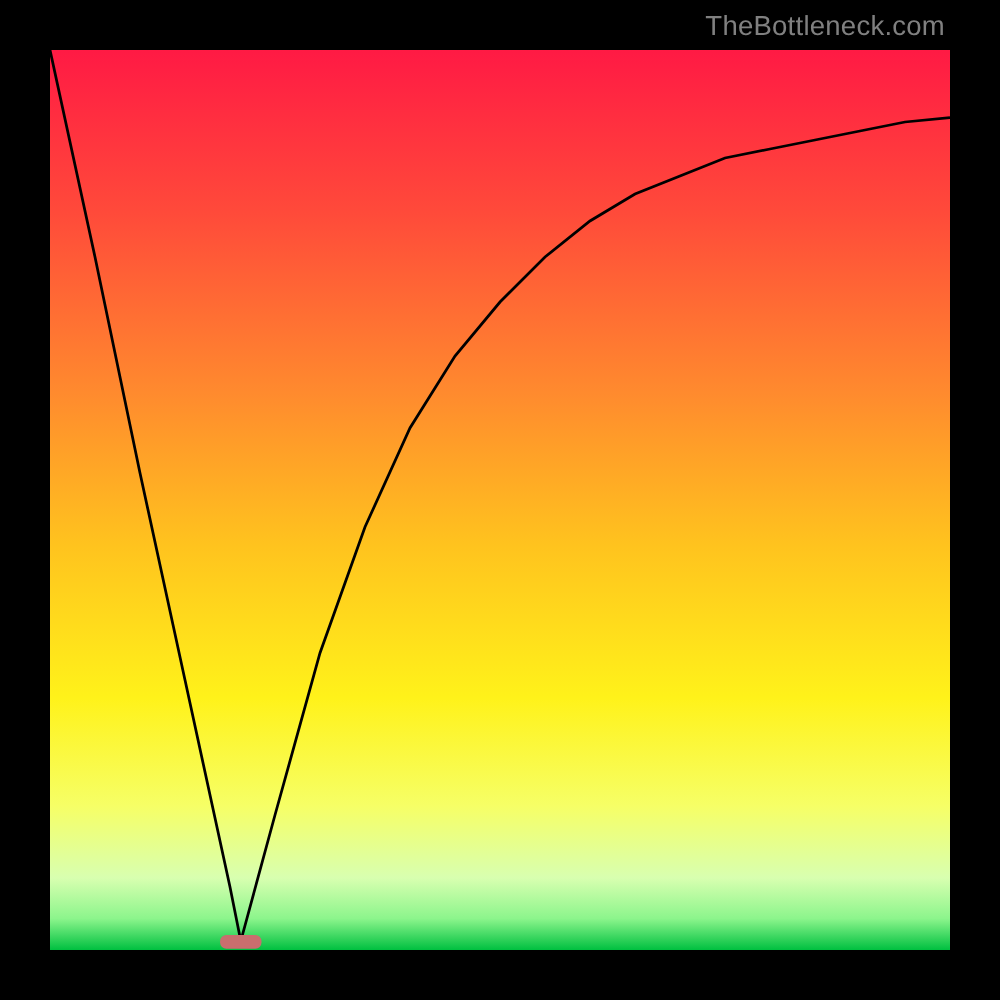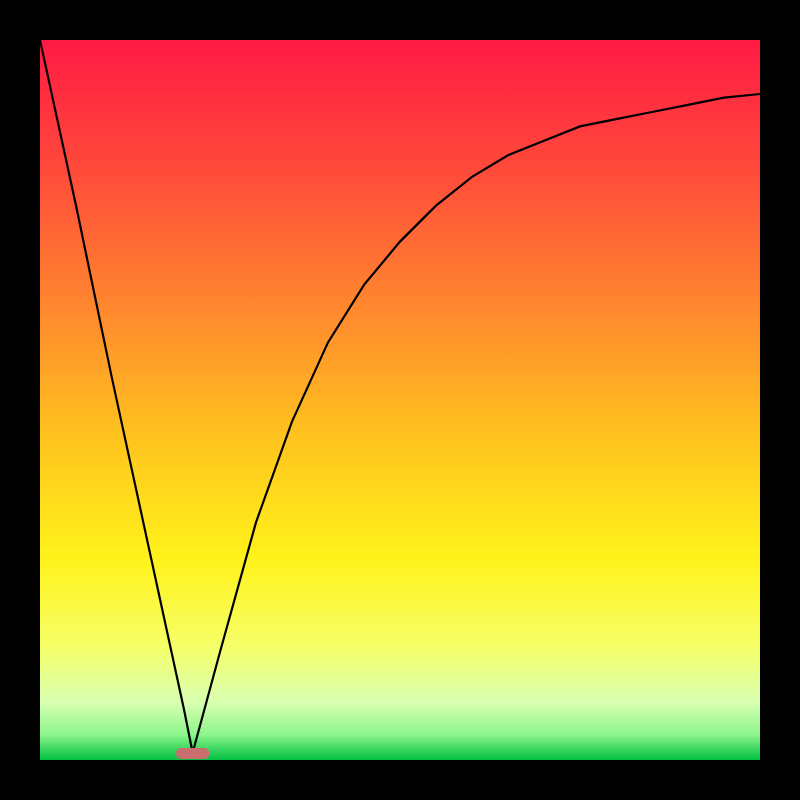--- a/index.html
+++ b/index.html
@@ -35,20 +35,21 @@
   }
   svg {
     display: block;
   }
 </style>
 </head>
 <body>
 
 <div class="frame">
 
+  <div class="watermark">TheBottleneck.com</div>
 
   <div class="plot-area">
     <svg id="chart-svg" width="720" height="720" viewBox="0 0 720 720">
       <defs>
         <linearGradient id="bg-grad" x1="0" y1="0" x2="0" y2="1">
             <stop offset="0%" stop-color="#ff1a44"></stop>
             <stop offset="18%" stop-color="#ff4a3a"></stop>
             <stop offset="38%" stop-color="#ff8a2e"></stop>
             <stop offset="55.00000000000001%" stop-color="#ffc31e"></stop>
             <stop offset="72%" stop-color="#fff21a"></stop>

